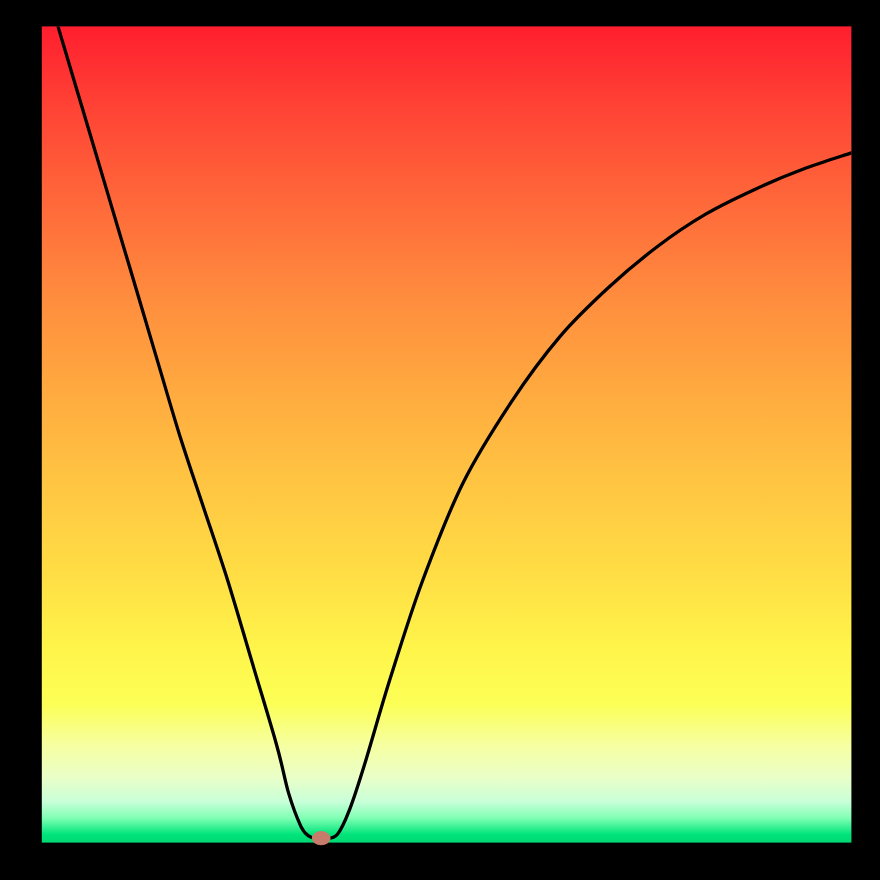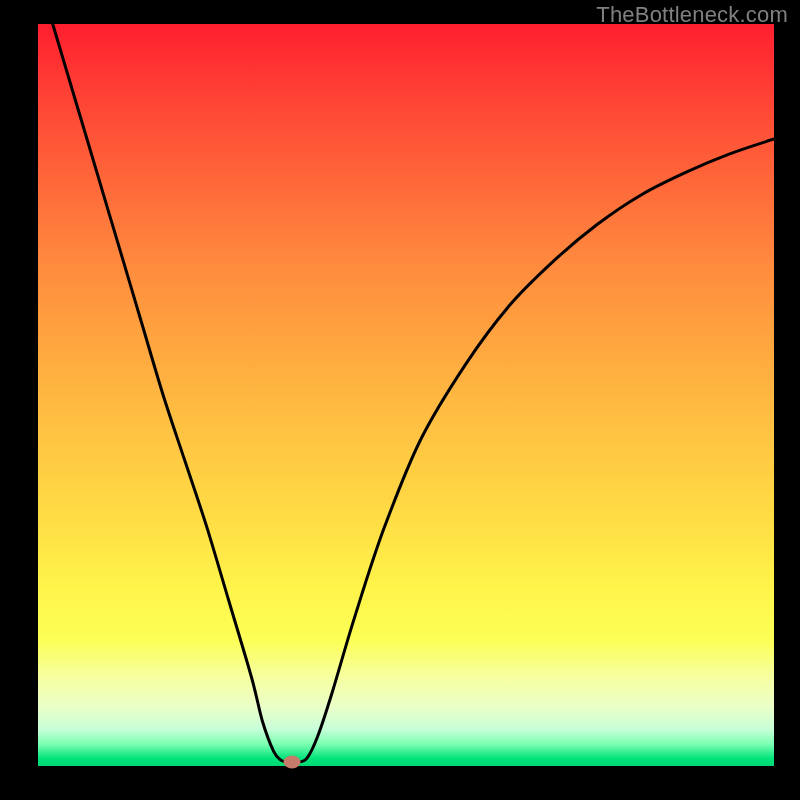--- a/index.html
+++ b/index.html
@@ -67,21 +67,20 @@
     height: 13px;
     border-radius: 50%;
     background: #c77b6a;
     transform: translate(-50%, -50%);
   }
 </style>
 </head>
 <body>
 
 <div class="frame">
-  <div class="watermark">TheBottleneck.com</div>
 
   <div class="plot-area">
     <svg class="curve" viewBox="0 0 736 742" preserveAspectRatio="none">
       <path id="curve-path" fill="none" stroke="#000" stroke-width="3" stroke-linecap="round" stroke-linejoin="round" d="M 14.7 0.0 C 18.4 12.4, 29.4 49.5, 36.8 74.2 C 44.2 98.9, 51.5 123.7, 58.9 148.4 C 66.2 173.1, 73.6 197.9, 81.0 222.6 C 88.3 247.3, 95.7 272.1, 103.0 296.8 C 110.4 321.5, 117.8 347.5, 125.1 371.0 C 132.5 394.5, 139.8 415.5, 147.2 437.8 C 154.6 460.0, 161.9 481.1, 169.3 504.6 C 176.6 528.1, 184.0 554.0, 191.4 578.8 C 198.7 603.5, 207.9 633.2, 213.4 653.0 C 219.0 672.7, 220.8 685.1, 224.5 697.5 C 228.2 709.8, 232.5 720.7, 235.5 727.2 C 238.6 733.6, 240.4 734.2, 242.9 736.1 C 245.3 737.9, 247.8 737.9, 250.2 738.3 C 252.7 738.7, 254.5 738.9, 257.6 738.3 C 260.7 737.7, 265.0 738.9, 268.6 734.6 C 272.3 730.3, 275.4 723.5, 279.7 712.3 C 284.0 701.2, 288.3 687.6, 294.4 667.8 C 300.5 648.0, 307.9 620.8, 316.5 593.6 C 325.1 566.4, 334.9 534.2, 345.9 504.6 C 357.0 474.9, 369.2 442.7, 382.7 415.5 C 396.2 388.3, 412.2 363.6, 426.9 341.3 C 441.6 319.1, 456.3 299.3, 471.0 282.0 C 485.8 264.6, 500.5 251.0, 515.2 237.4 C 529.9 223.8, 544.6 211.5, 559.4 200.3 C 574.1 189.2, 588.8 179.3, 603.5 170.7 C 618.2 162.0, 633.0 155.2, 647.7 148.4 C 662.4 141.6, 677.1 135.4, 691.8 129.9 C 706.6 124.3, 728.6 117.5, 736.0 115.0"></path>
     </svg>
     <div id="marker" class="marker" style="left: 253.92px; top: 738.29px;"></div>
   </div>
 </div>
 
 </body></html>

